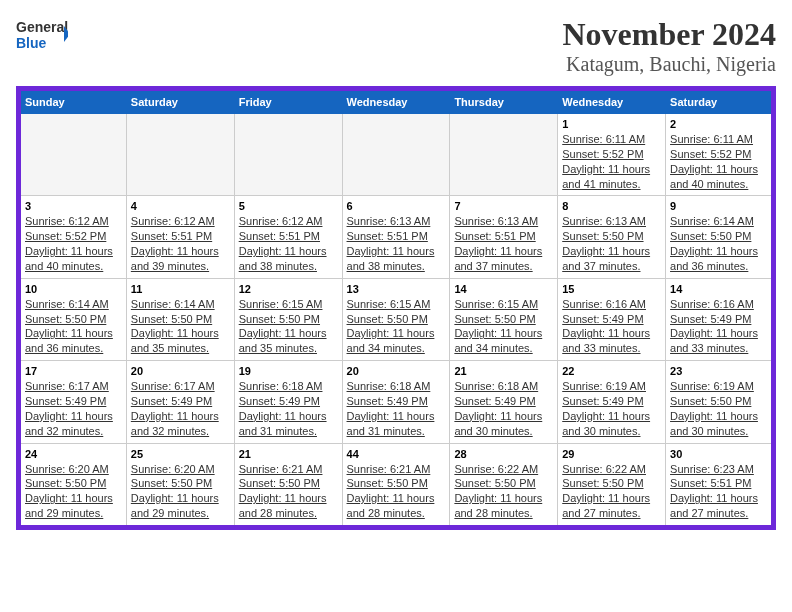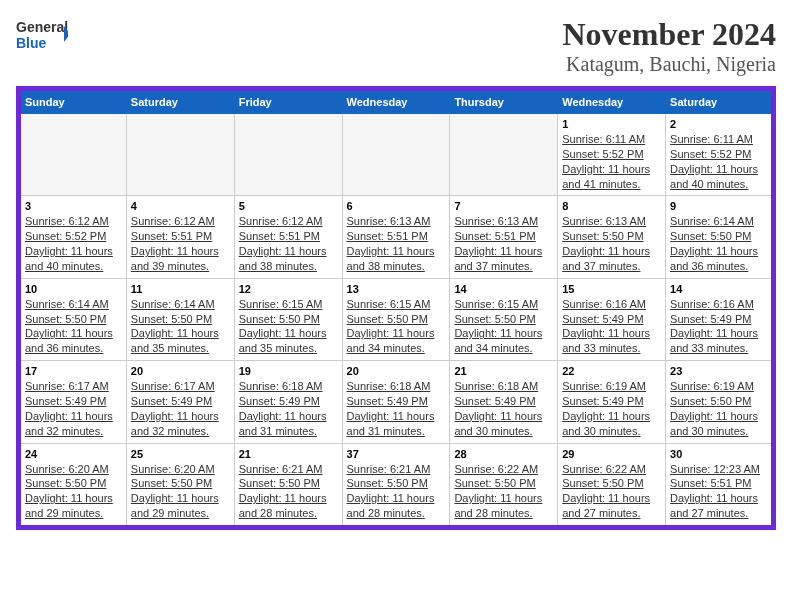--- a/index.html
+++ b/index.html
@@ -307,21 +307,21 @@
 and 29 minutes.</div>
           </td>
           <td>
             <span class="day-num">21</span>
             <div class="day-info" style="white-space: pre-line;">Sunrise: 6:21 AM
 Sunset: 5:50 PM
 Daylight: 11 hours
 and 28 minutes.</div>
           </td>
           <td>
-            <span class="day-num">37</span>
+            <span class="day-num">44</span>
             <div class="day-info" style="white-space: pre-line;">Sunrise: 6:21 AM
 Sunset: 5:50 PM
 Daylight: 11 hours
 and 28 minutes.</div>
           </td>
           <td>
             <span class="day-num">28</span>
             <div class="day-info" style="white-space: pre-line;">Sunrise: 6:22 AM
 Sunset: 5:50 PM
 Daylight: 11 hours
@@ -329,21 +329,21 @@
           </td>
           <td>
             <span class="day-num">29</span>
             <div class="day-info" style="white-space: pre-line;">Sunrise: 6:22 AM
 Sunset: 5:50 PM
 Daylight: 11 hours
 and 27 minutes.</div>
           </td>
           <td>
             <span class="day-num">30</span>
-            <div class="day-info" style="white-space: pre-line;">Sunrise: 12:23 AM
+            <div class="day-info" style="white-space: pre-line;">Sunrise: 6:23 AM
 Sunset: 5:51 PM
 Daylight: 11 hours
 and 27 minutes.</div>
           </td>
         </tr>
       </tbody>
   </table>
 </div>
 
 </body></html>

